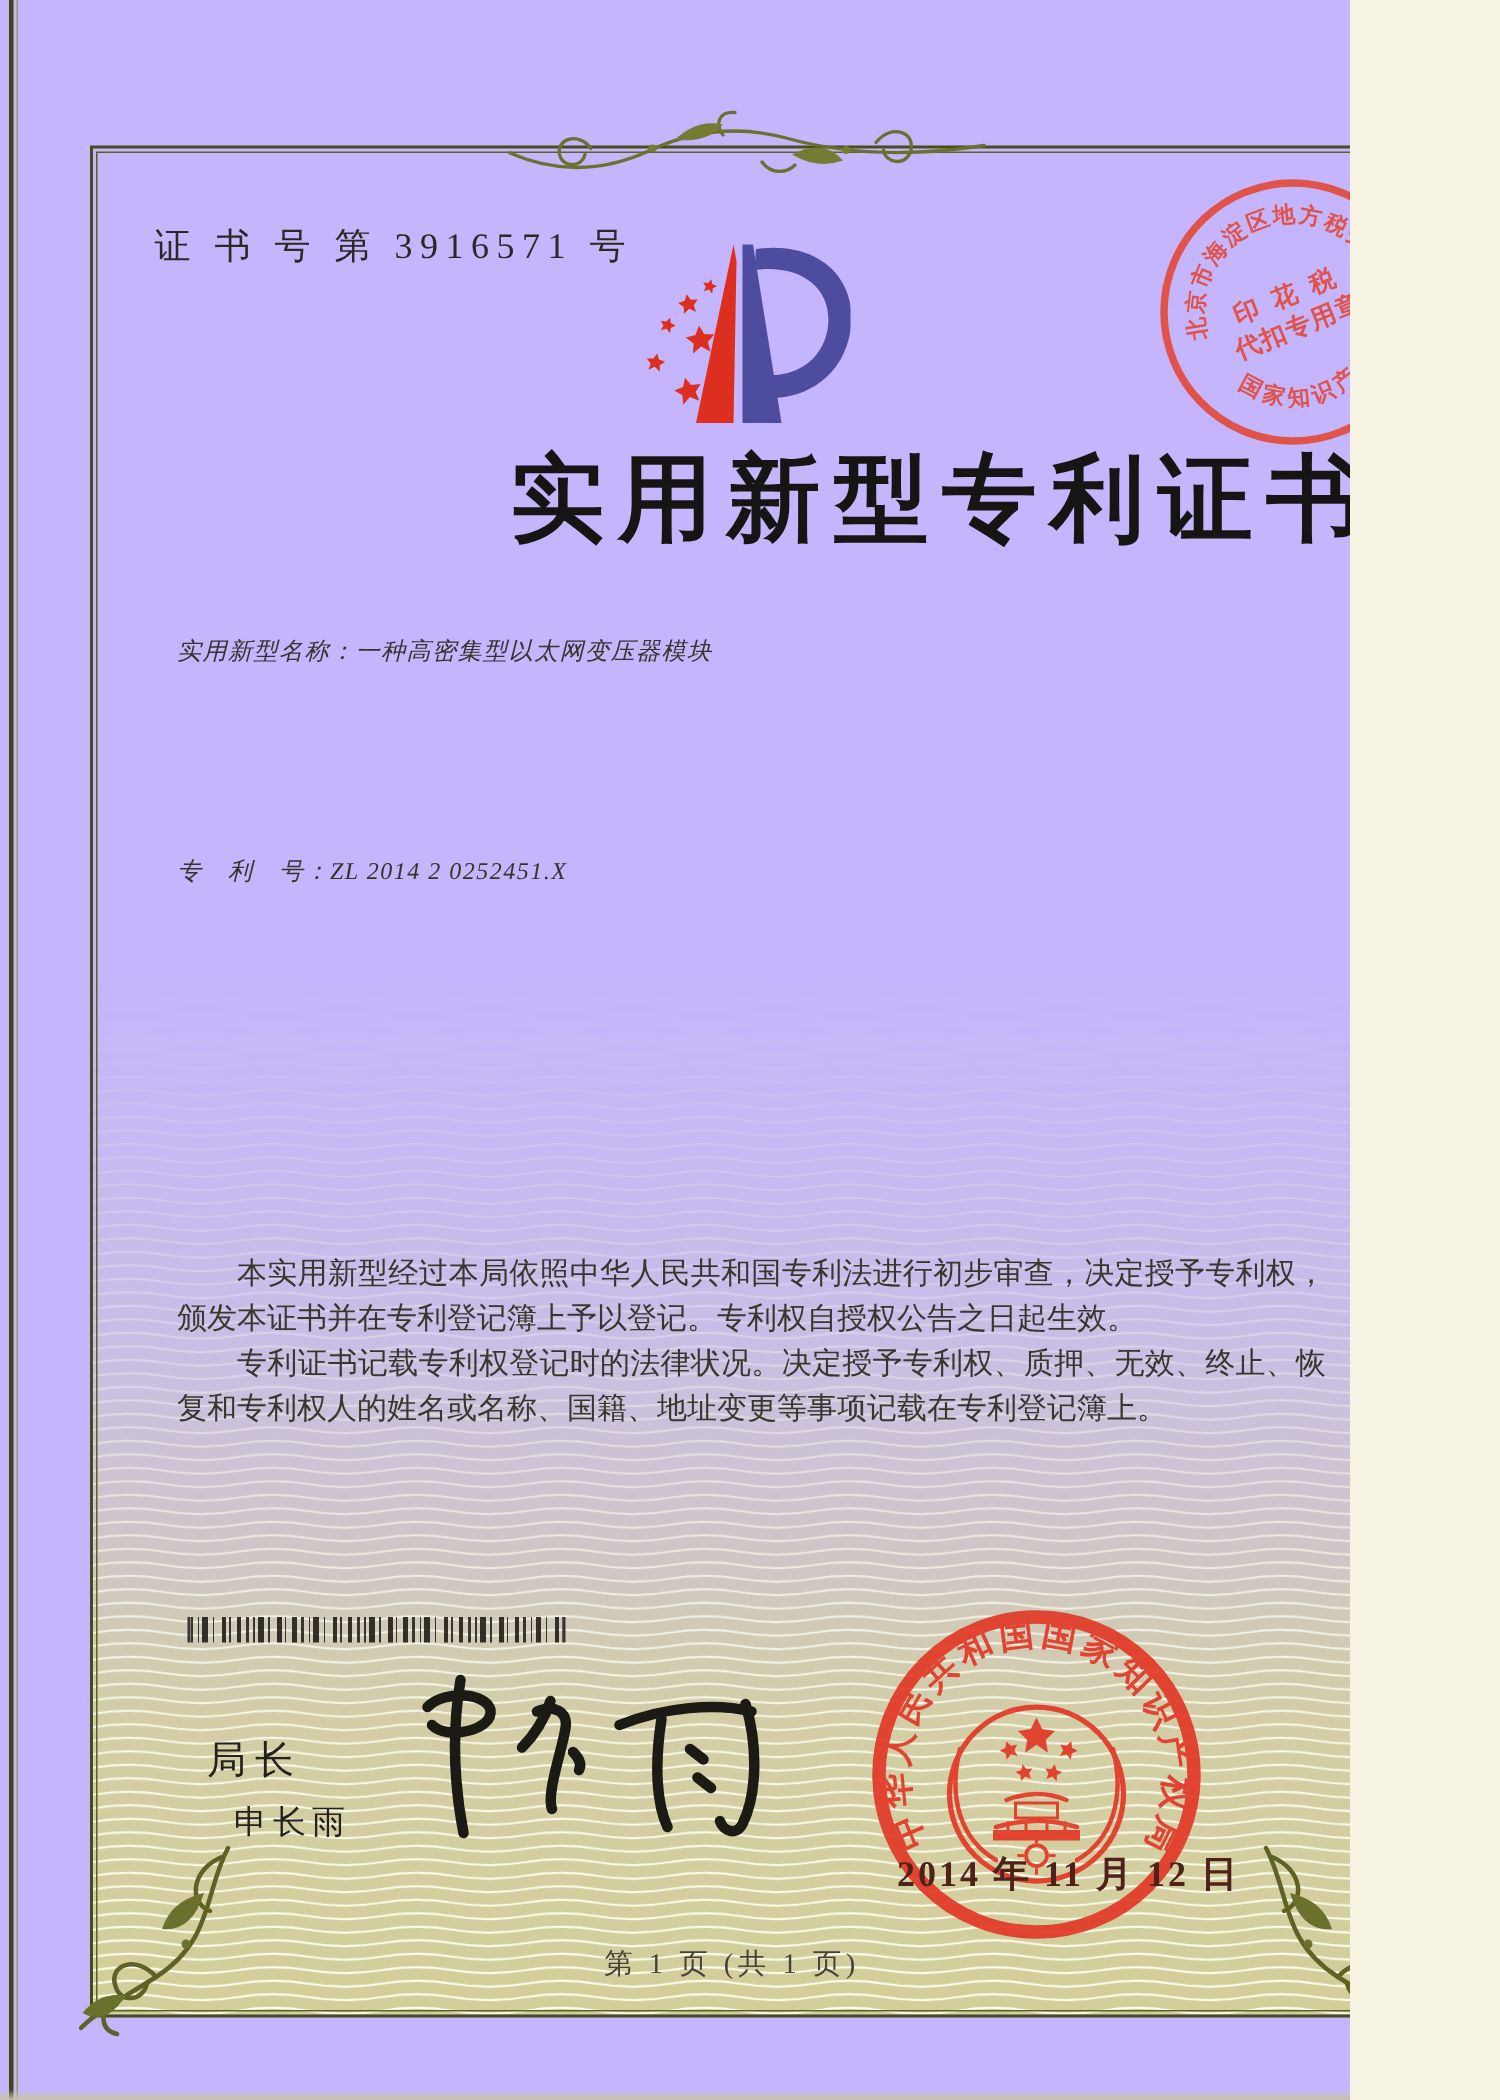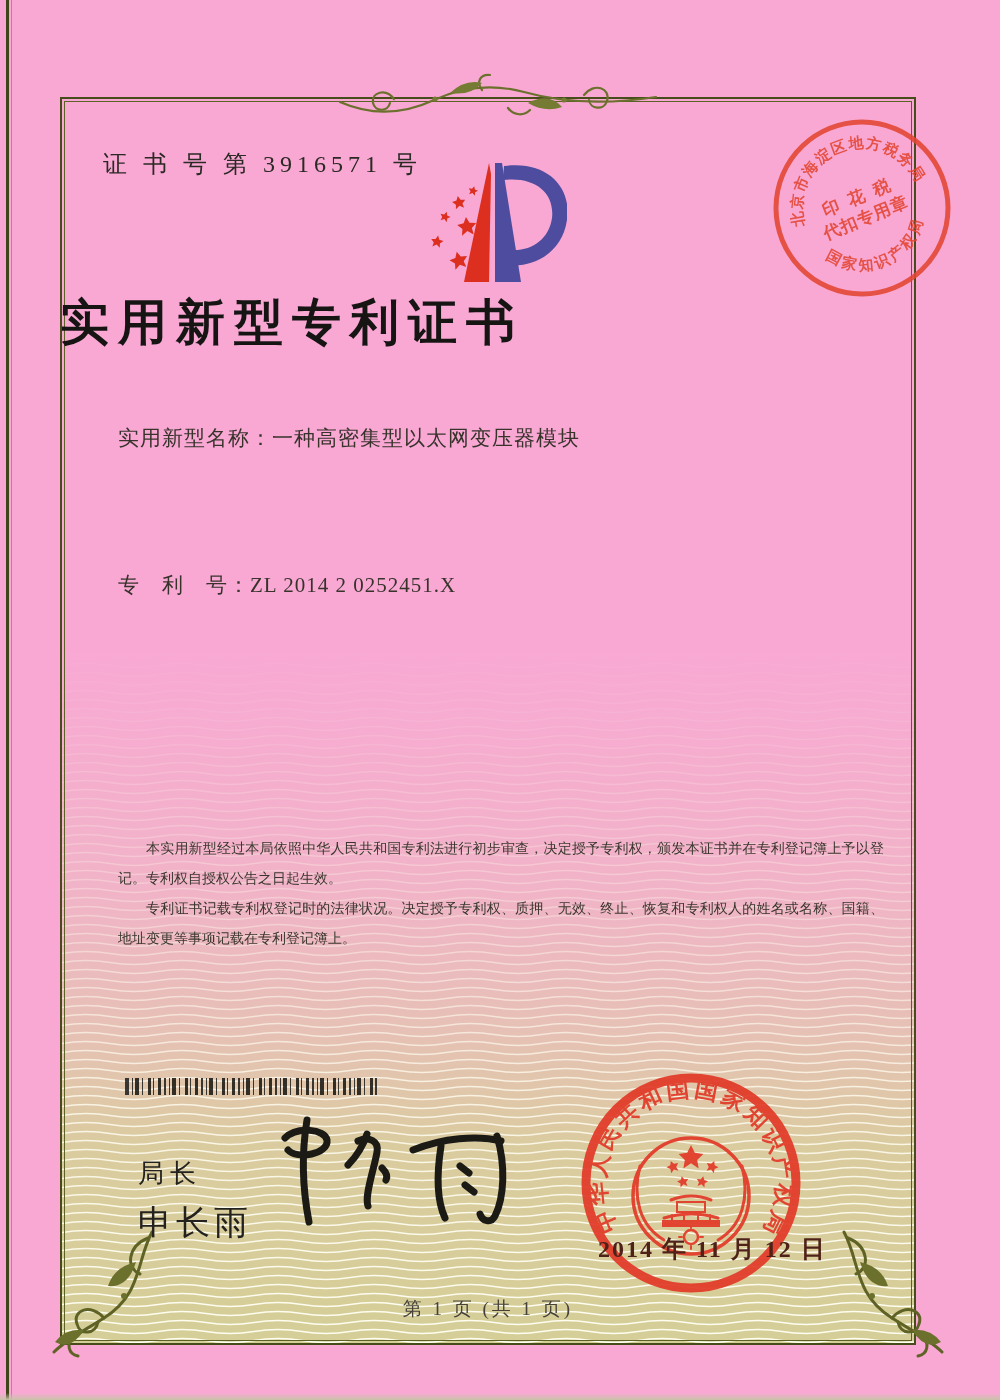--- a/index.html
+++ b/index.html
@@ -1,18 +1,18 @@
 <!DOCTYPE html>
 <html><head>
 <meta charset="utf-8">
 <style>
   * { margin:0; padding:0; box-sizing:border-box; }
   html,body { width:1000px; height:1400px; }
   body { font-family:"Liberation Serif","DejaVu Serif",serif; background:#f7f3e3; }
-  .page { position:relative; width:1000px; height:1400px; background:#f9a8d4; overflow:hidden; }
+  .page { position:relative; width:900px; height:1400px; background:#c4b5fd; overflow:hidden; }
 
   
   .edge-left  { position:absolute; left:6px; top:0; width:3px; height:1400px; background:#3f4419; }
   .edge-left2 { position:absolute; left:11px; top:0; width:1px; height:1400px; background:#9a9e63; }
   .edge-bottom{ position:absolute; left:0; bottom:0; width:1000px; height:7px;
                 background:linear-gradient(180deg,rgba(120,112,90,0),#c9c2a8); }
 
   
   .frame { position:absolute; left:60px; top:97px; width:856px; height:1248px;
            border:2.5px solid #474c1b; }
@@ -24,44 +24,44 @@
   .ornament { position:absolute; color:#6b702c; }
   .orn-top { left:332px; top:72px; }
   .orn-bl  { left:40px;  top:1228px; }
   .orn-br  { left:836px; top:1228px; transform:scaleX(-1); }
 
   .cert-no { position:absolute; left:103px; top:148px; font-size:24px; letter-spacing:5px;
              color:#2b2923; }
 
   .logo { position:absolute; left:402px; top:160px; }
 
-  .title { position:absolute; left:60px; top:290px; width:856px; text-align:left;
-           font-size:49px; font-weight:bold; letter-spacing:9px; color:#161513; }
-  .field-row { position:absolute; left:118px; font-size:21px; letter-spacing:1px; color:#37332b; width:740px; }
+  .title { position:absolute; left:60px; top:290px; width:856px; text-align:right;
+           font-size:63px; font-weight:bold; letter-spacing:9px; color:#161513; }
+  .field-row { position:absolute; left:118px; font-size:16px; letter-spacing:1px; color:#37332b; width:740px;font-style:italic; }
   .f0{top:424px}.f1{top:498px}.f2{top:571px}.f3{top:644px}.f4{top:717px}.f5{top:789px}
 
-  .body-text { position:absolute; left:118px; top:834px; width:766px; font-size:14px;
+  .body-text { position:absolute; left:118px; top:834px; width:766px; font-size:20px;
                line-height:30px; color:#3a362d; text-align:justify; }
   .body-text p { text-indent:2em; margin:0; }
 
   .barcode { position:absolute; left:125px; top:1078px; width:252px; height:17px;
              border-left:2px solid #1c1c1c; border-right:2px solid #1c1c1c;
              background:repeating-linear-gradient(90deg,
                #1c1c1c 0 2px, rgba(0,0,0,0) 2px 5px,
                #1c1c1c 5px 6px, rgba(0,0,0,0) 6px 8px,
                #14140f 8px 12px, rgba(0,0,0,0) 12px 15px,
                #1c1c1c 15px 16px, rgba(0,0,0,0) 16px 21px,
                #14140f 21px 24px, rgba(0,0,0,0) 24px 26px,
                #1c1c1c 26px 27px, rgba(0,0,0,0) 27px 31px,
                #14140f 31px 34px, rgba(0,0,0,0) 34px 37px);
              opacity:.85; }
 
   .director-title { position:absolute; left:138px; top:1156px; font-size:26px; letter-spacing:6px;
                     color:#23221e; font-family:"Liberation Sans","DejaVu Sans",sans-serif;text-align:right; }
-  .director-name  { position:absolute; left:138px; top:1200px; font-size:34px; letter-spacing:4px;
+  .director-name  { position:absolute; left:156px; top:1200px; font-size:22px; letter-spacing:4px;
                     color:#23221e; font-family:Liberation Serif, serif; }
   .signature { position:absolute; left:245px; top:1108px; }
 
   .issuing-seal { position:absolute; left:576px; top:1068px; opacity:.93; }
   .seal-date { position:absolute; left:598px; top:1233px; font-size:24px; letter-spacing:2px;
                color:#4e2218; font-weight:bold; z-index:6; }
 
   .tax-stamp { position:absolute; left:766px; top:112px; opacity:.88; }
 
   .footer { position:absolute; left:60px; top:1296px; width:856px; text-align:center;

